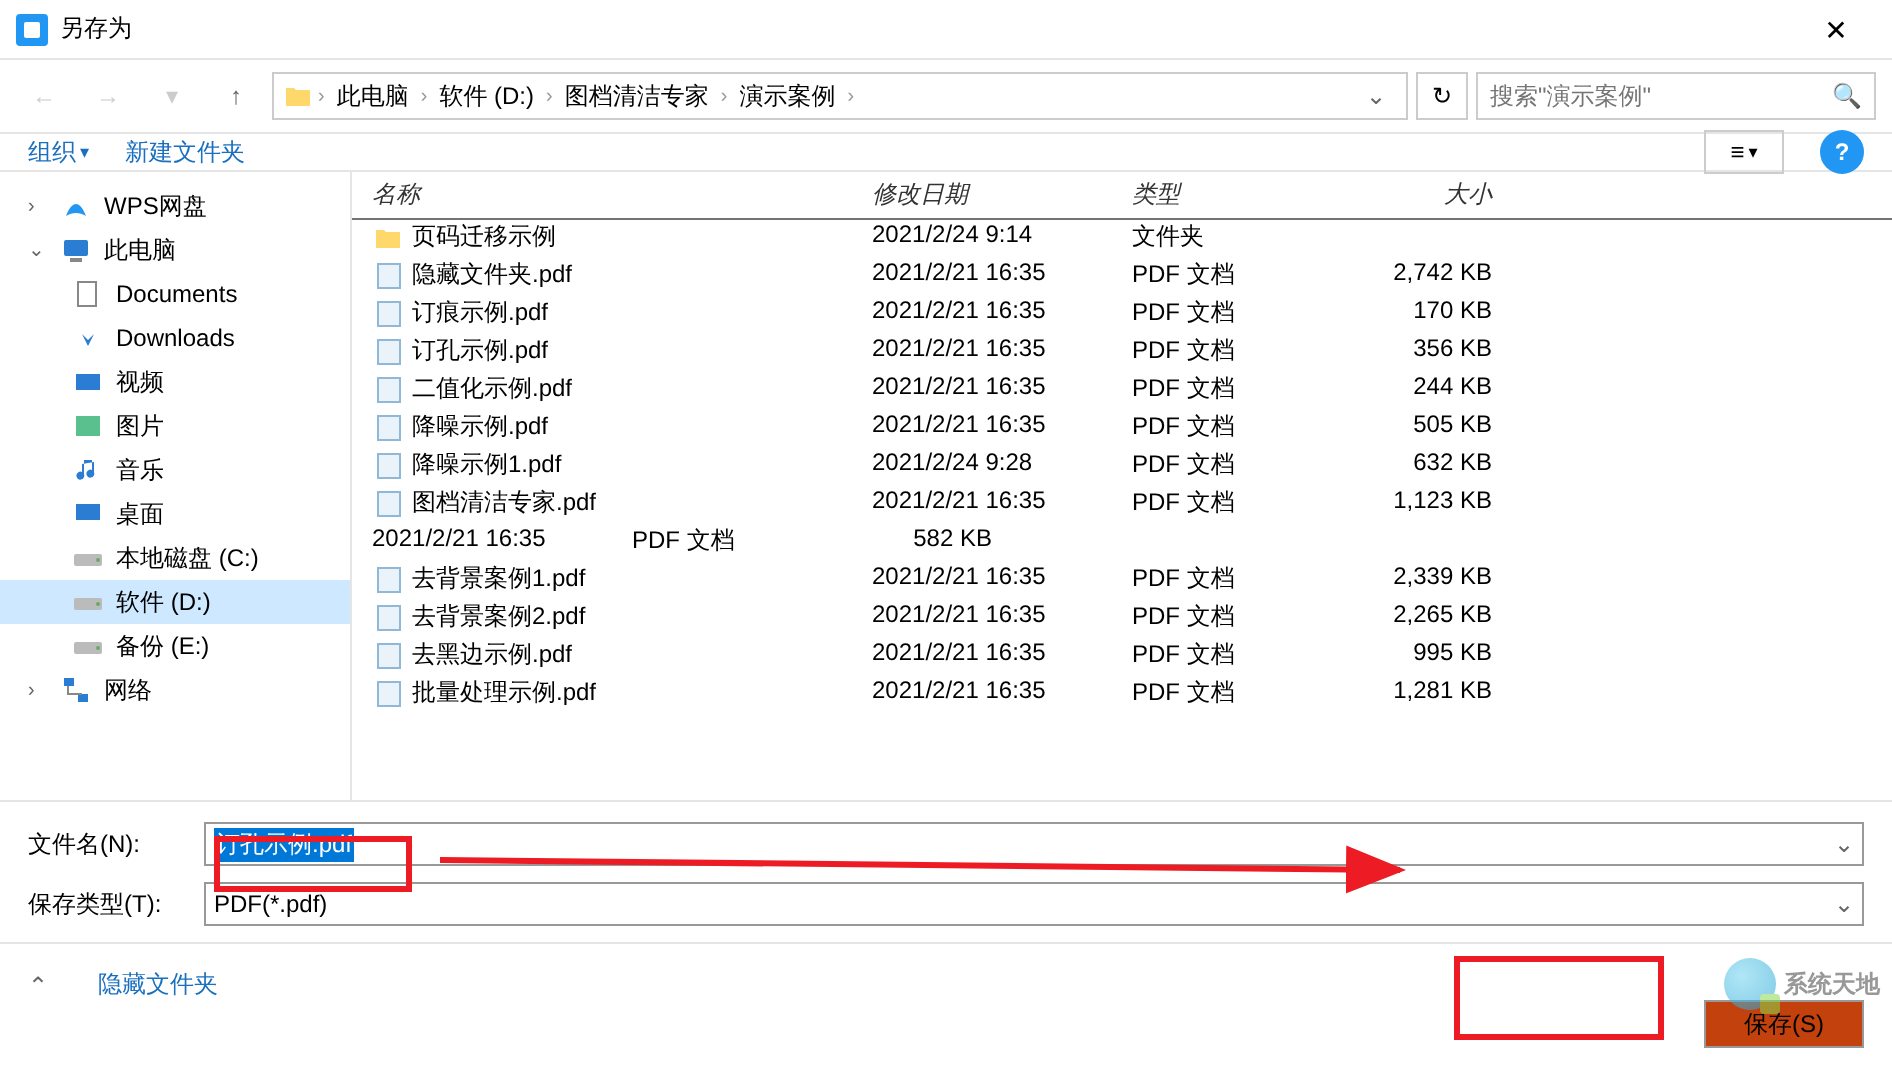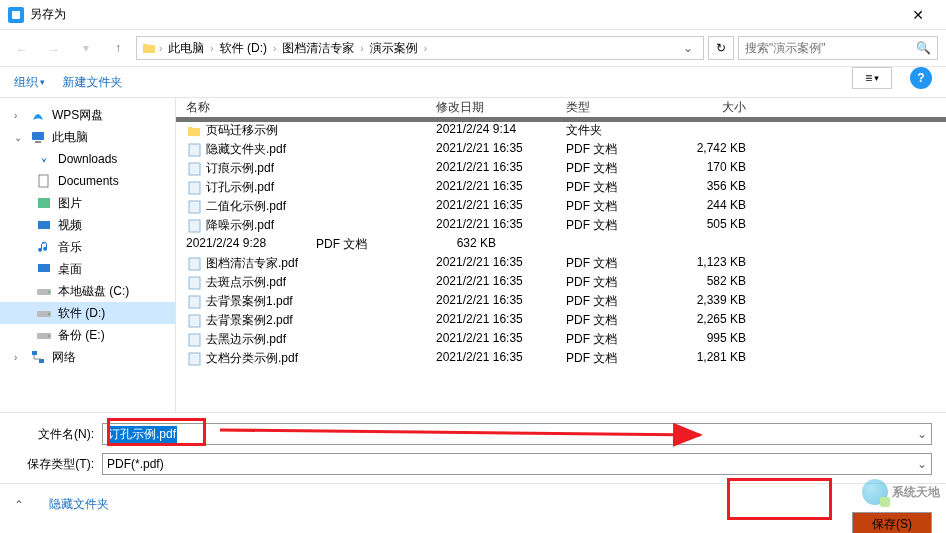--- a/index.html
+++ b/index.html
@@ -17,50 +17,50 @@
 .breadcrumb { flex: 1; height: 24px; border: 1px solid #ccc; background: #fff; display: flex; align-items: center; padding: 0 4px; gap: 2px; }
 .breadcrumb .folder-icon { width: 16px; height: 16px; display: flex; align-items: center; justify-content: center; }
 .breadcrumb .crumb { padding: 0 4px; cursor: pointer; }
 .breadcrumb .sep { color: #999; font-size: 10px; }
 .breadcrumb .dropdown-btn { margin-left: auto; padding: 0 6px; color: #666; }
 .refresh-btn { width: 26px; height: 24px; border: 1px solid #ccc; display: flex; align-items: center; justify-content: center; cursor: pointer; }
 .search-box { width: 200px; height: 24px; border: 1px solid #ccc; display: flex; align-items: center; padding: 0 6px; }
 .search-box input { border: none; outline: none; flex: 1; color: #888; background: transparent; }
 .search-box .search-icon { color: #666; }
 
-.toolbar { height: 32px; border-top: 1px solid #e5e5e5; border-bottom: 1px solid #e5e5e5; display: flex; padding: 0 14px; gap: 18px; }
+.toolbar { height: 20px; border-top: 1px solid #e5e5e5; border-bottom: 1px solid #e5e5e5; display: flex; align-items: center; padding: 0 14px; gap: 18px; }
 .toolbar .tb-item { cursor: pointer; color: #1a6fbf; display: flex; align-items: center; gap: 2px; }
 .toolbar .spacer { flex: 1; }
 .toolbar .view-btn { width: 40px; height: 22px; border: 1px solid #ccc; display: flex; align-items: center; justify-content: center; gap: 2px; cursor: pointer; }
 .toolbar .help-btn { width: 22px; height: 22px; border-radius: 50%; background: #2196f3; color: #fff; display: flex; align-items: center; justify-content: center; cursor: pointer; font-weight: bold; }
 
 .main { display: flex; height: 314px; }
 .sidebar { width: 176px; border-right: 1px solid #e5e5e5; overflow: hidden; padding-top: 6px; }
 .side-item { height: 22px; display: flex; align-items: center; padding-left: 14px; gap: 6px; cursor: pointer; }
 .side-item.child { padding-left: 36px; }
 .side-item.selected { background: #cde8ff; }
 .side-item .tree-arrow { width: 10px; color: #666; font-size: 10px; }
 .side-item .si-icon { width: 16px; height: 16px; display: flex; align-items: center; justify-content: center; }
 .side-item .si-label { white-space: nowrap; }
 
 .filelist { flex: 1; overflow: hidden; }
-.fl-header { height: 24px; border-bottom: 5px solid #737373; display: flex; align-items: center; color: #333; }
+.fl-header { height: 24px; border-bottom: 1px solid #737373; display: flex; align-items: center; color: #333; font-style: italic; }
 .fl-header .col { padding-left: 10px; }
 .col-name { width: 250px; }
 .col-date { width: 130px; }
 .col-type { width: 100px; }
 .col-size { width: 110px; text-align: right; padding-right: 20px; }
 .fl-body { overflow-y: auto; height: 290px; }
 .fl-row { height: 19px; display: flex; cursor: pointer; }
 .fl-row .col { padding-left: 10px; white-space: nowrap; overflow: hidden; }
 .fl-row .file-icon { width: 16px; height: 16px; margin-right: 4px; display: inline-flex; align-items: center; justify-content: center; vertical-align: middle; }
 
 .form-area { border-top: 1px solid #e5e5e5; padding: 10px 14px 0 14px; }
 .form-row { display: flex; align-items: center; margin-bottom: 8px; gap: 8px; }
-.form-row label { width: 80px; text-align: right; }
+.form-row label { width: 80px; }
 .form-row .field { flex: 1; height: 22px; border: 1px solid #999; display: flex; align-items: center; padding: 0 4px; position: relative; }
 .form-row .field .sel-text { background: #0078d7; color: #fff; padding: 0 1px; }
 .form-row .field .dd { margin-left: auto; color: #666; }
 
 .footer { height: 42px; border-top: 1px solid #e5e5e5; display: flex; align-items: center; padding: 0 14px; }
 .footer .expand { width: 14px; color: #666; cursor: pointer; }
 .footer .hide-folders { cursor: pointer; color: #1a6fbf; margin-left: 21px; }
 .footer .spacer { flex: 1; }
 .footer button { width: 80px; height: 24px; border: 1px solid #999; background: #c2410c; cursor: pointer; margin-left: 8px; margin-top: 39px; }
 
@@ -147,48 +147,48 @@
           <svg class="monitor" width="16" height="16" viewBox="0 0 16 16">
             <rect x="2" y="3" width="12" height="8" rx="1" fill="#2b7cd3"></rect>
             <rect x="5" y="12" width="6" height="2" fill="#888"></rect>
           </svg>
         </span>
         <span class="si-label">此电脑</span>
       </div>
       <div class="side-item child">
         <span class="si-icon">
           <svg width="14" height="14" viewBox="0 0 14 14">
+            <rect x="2" y="1" width="9" height="12" fill="#fff" stroke="#888"></rect>
+          </svg>
+        </span>
+        <span class="si-label">Documents</span>
+      </div>
+      <div class="side-item child">
+        <span class="si-icon">
+          <svg width="14" height="14" viewBox="0 0 14 14">
             <path fill="#2b7cd3" d="M7 1v7l-3-3 3 6 3-6-3 3V1z"></path>
           </svg>
         </span>
         <span class="si-label">Downloads</span>
       </div>
       <div class="side-item child">
         <span class="si-icon">
           <svg width="14" height="14" viewBox="0 0 14 14">
-            <rect x="2" y="1" width="9" height="12" fill="#fff" stroke="#888"></rect>
-          </svg>
-        </span>
-        <span class="si-label">Documents</span>
+            <rect x="1" y="3" width="12" height="8" fill="#2b7cd3"></rect>
+          </svg>
+        </span>
+        <span class="si-label">视频</span>
       </div>
       <div class="side-item child">
         <span class="si-icon">
           <svg width="14" height="14" viewBox="0 0 14 14">
             <rect x="1" y="2" width="12" height="10" fill="#5ac18e"></rect>
           </svg>
         </span>
         <span class="si-label">图片</span>
-      </div>
-      <div class="side-item child">
-        <span class="si-icon">
-          <svg width="14" height="14" viewBox="0 0 14 14">
-            <rect x="1" y="3" width="12" height="8" fill="#2b7cd3"></rect>
-          </svg>
-        </span>
-        <span class="si-label">视频</span>
       </div>
       <div class="side-item child">
         <span class="si-icon">
           <svg width="14" height="14" viewBox="0 0 14 14">
             <path fill="#2b7cd3" d="M5 2v7a2 2 0 1 1-1-1V4l6-1v5a2 2 0 1 1-1-1V2z"></path>
           </svg>
         </span>
         <span class="si-label">音乐</span>
       </div>
       <div class="side-item child">
@@ -300,40 +300,40 @@
           <div class="col col-name"><span class="file-icon">
               <svg class="pdf" width="13" height="14" viewBox="0 0 13 14">
                 <rect x="1" y="1" width="11" height="12" fill="#eaf2fa" stroke="#90b8d8"></rect>
               </svg>
             </span><span>降噪示例.pdf</span></div>
           <div class="col col-date">2021/2/21 16:35</div>
           <div class="col col-type">PDF 文档</div>
           <div class="col col-size">505 KB</div>
         </div>
         <div class="fl-row">
+          <div class="col col-name"><span class="file-icon">
+              <svg class="pdf" width="13" height="14" viewBox="0 0 13 14">
+                <rect x="1" y="1" width="11" height="12" fill="#eaf2fa" stroke="#90b8d8"></rect>
+              </svg>
+            </span><span>降噪示例1.pdf</span></div>
           <div class="col col-date">2021/2/24 9:28</div>
           <div class="col col-type">PDF 文档</div>
           <div class="col col-size">632 KB</div>
         </div>
         <div class="fl-row">
           <div class="col col-name"><span class="file-icon">
               <svg class="pdf" width="13" height="14" viewBox="0 0 13 14">
                 <rect x="1" y="1" width="11" height="12" fill="#eaf2fa" stroke="#90b8d8"></rect>
               </svg>
             </span><span>图档清洁专家.pdf</span></div>
           <div class="col col-date">2021/2/21 16:35</div>
           <div class="col col-type">PDF 文档</div>
           <div class="col col-size">1,123 KB</div>
         </div>
         <div class="fl-row">
-          <div class="col col-name"><span class="file-icon">
-              <svg class="pdf" width="13" height="14" viewBox="0 0 13 14">
-                <rect x="1" y="1" width="11" height="12" fill="#eaf2fa" stroke="#90b8d8"></rect>
-              </svg>
-            </span><span>去斑点示例.pdf</span></div>
           <div class="col col-date">2021/2/21 16:35</div>
           <div class="col col-type">PDF 文档</div>
           <div class="col col-size">582 KB</div>
         </div>
         <div class="fl-row">
           <div class="col col-name"><span class="file-icon">
               <svg class="pdf" width="13" height="14" viewBox="0 0 13 14">
                 <rect x="1" y="1" width="11" height="12" fill="#eaf2fa" stroke="#90b8d8"></rect>
               </svg>
             </span><span>去背景案例1.pdf</span></div>
@@ -359,21 +359,21 @@
             </span><span>去黑边示例.pdf</span></div>
           <div class="col col-date">2021/2/21 16:35</div>
           <div class="col col-type">PDF 文档</div>
           <div class="col col-size">995 KB</div>
         </div>
         <div class="fl-row">
           <div class="col col-name"><span class="file-icon">
               <svg class="pdf" width="13" height="14" viewBox="0 0 13 14">
                 <rect x="1" y="1" width="11" height="12" fill="#eaf2fa" stroke="#90b8d8"></rect>
               </svg>
-            </span><span>文档分类示例.pdf</span></div>
+            </span><span>批量处理示例.pdf</span></div>
           <div class="col col-date">2021/2/21 16:35</div>
           <div class="col col-type">PDF 文档</div>
           <div class="col col-size">1,281 KB</div>
         </div>
       </div>
   </div>
 </div>
 
 <div class="form-area">
   <div class="form-row">

